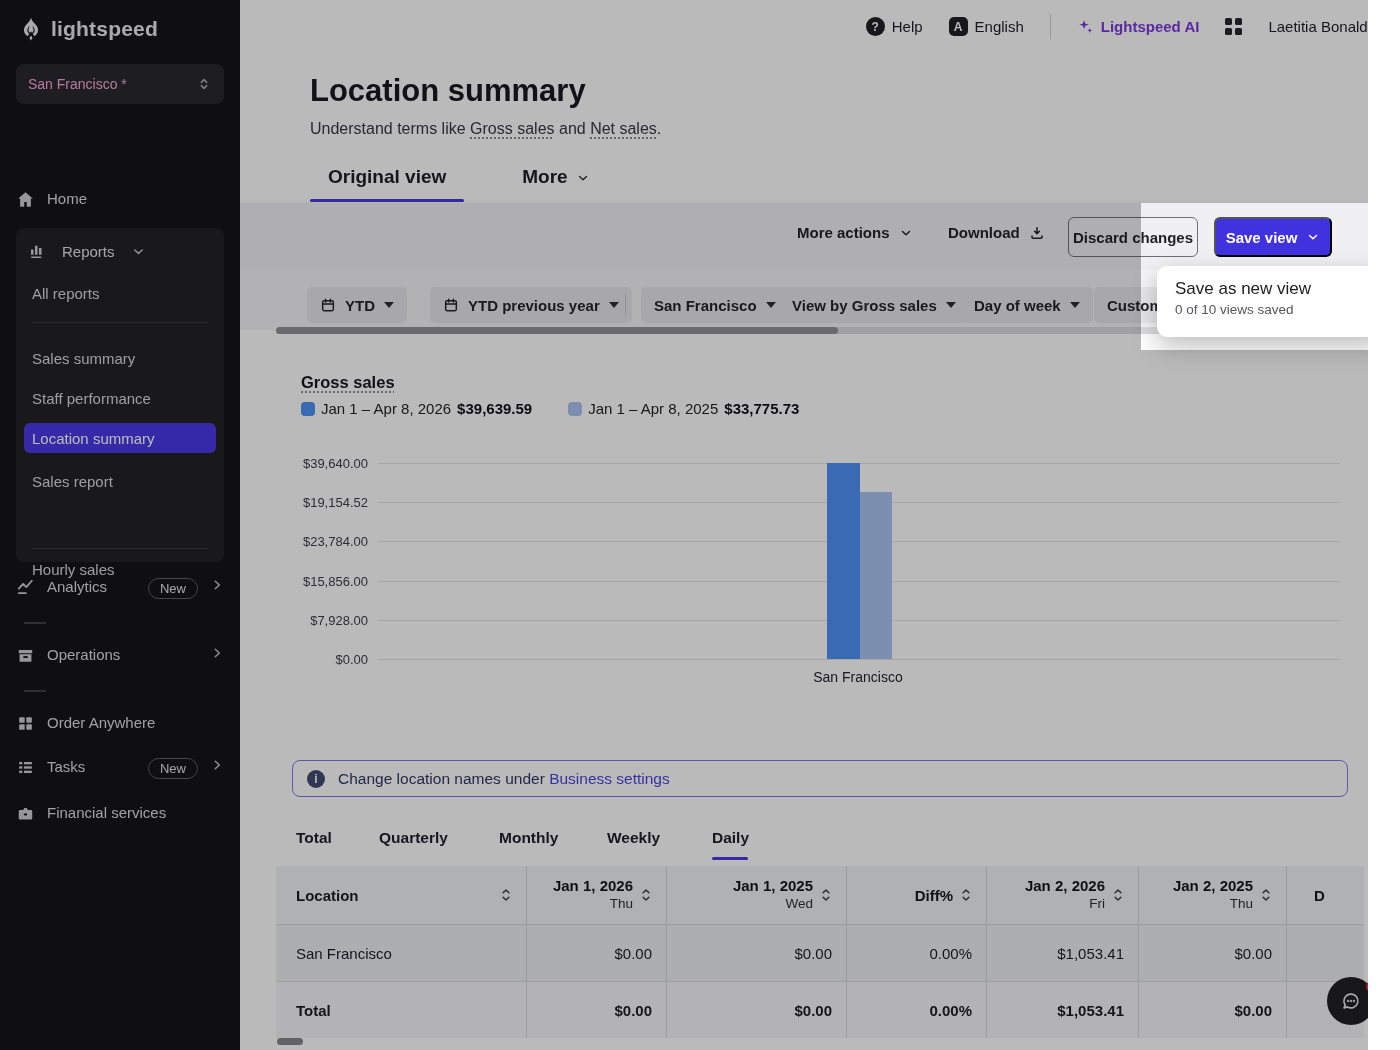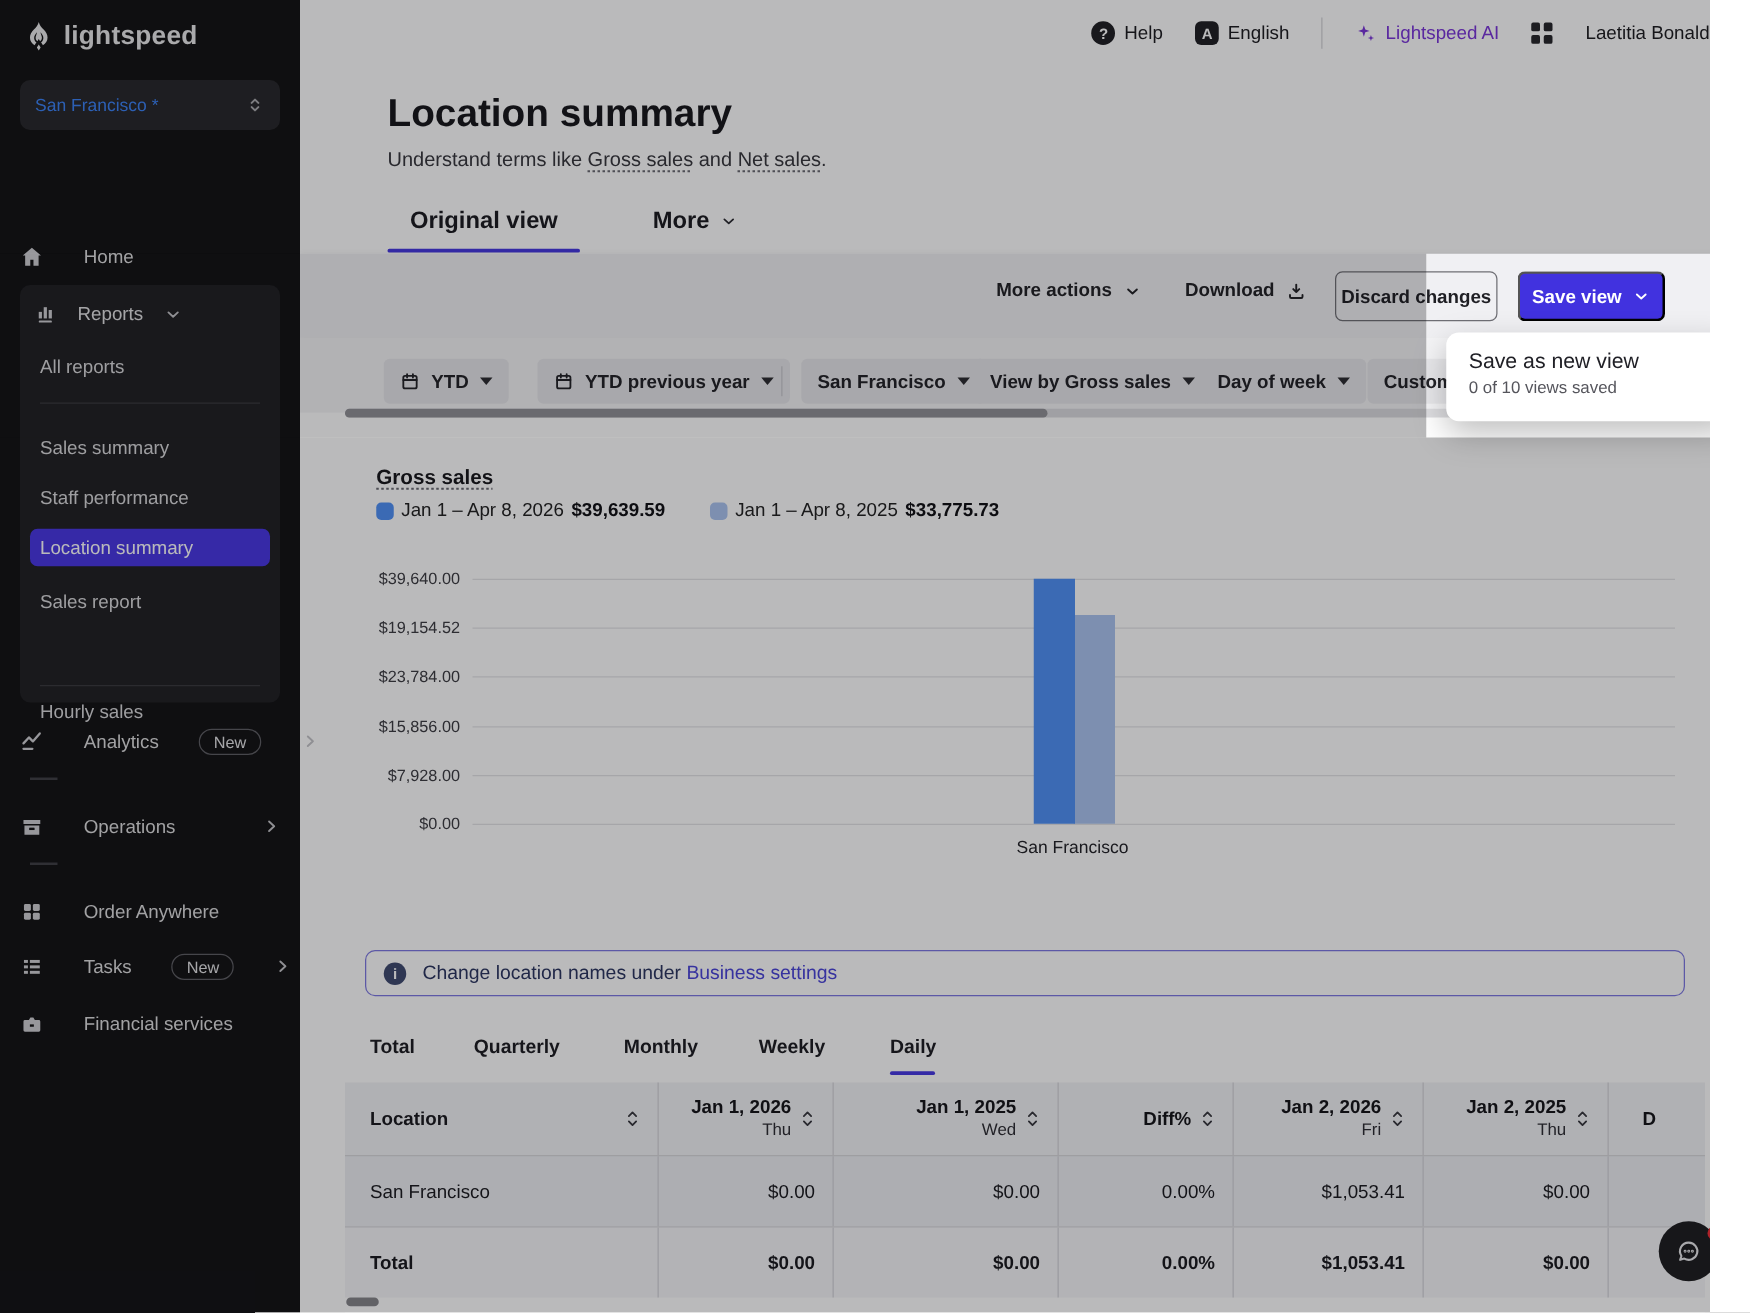--- a/index.html
+++ b/index.html
@@ -4,42 +4,42 @@
 <style>
   * { margin:0; padding:0; box-sizing:border-box; }
   html,body { width:1400px; height:1050px; }
   body { font-family:"Liberation Sans", sans-serif; background:#fff; position:relative; overflow:hidden; }
   #screen { position:absolute; inset:0; width:1368px; height:1050px; overflow:hidden; background:#fff; }
 
   
   .sidebar { position:absolute; left:0; top:0; width:240px; height:1050px; background:#121214; z-index:5; color:#d8d8da; }
   .logo { position:absolute; left:18px; top:16px; display:flex; align-items:center; gap:7px; color:#e9e9ea; }
   .logo .word { font-size:21px; font-weight:bold; letter-spacing:.2px; }
-  .loc-select { position:absolute; left:16px; top:64px; width:208px; height:40px; background:#28282b; border-radius:8px; display:flex; align-items:center; justify-content:space-between; padding:0 12px; color:#3b82f6; font-size:14px; }
+  .loc-select { position:absolute; left:16px; top:64px; width:208px; height:40px; background:#28282b; border-radius:8px; display:flex; align-items:center; justify-content:space-between; padding:0 12px; color:#f9a8d4; font-size:14px; }
   .searchbox { position:absolute; left:16px; top:112px; width:208px; height:39px; border:1px solid #515155; border-radius:8px; display:flex; align-items:center; gap:9px; padding:0 12px; color:#a3a3a7; font-size:15px; }
   .searchbox .kbd { margin-left:auto; color:#8f8f94; font-size:14px; }
-  .nav-row { position:absolute; left:16px; width:208px; height:30px; display:flex; align-items:center; gap:32px; font-size:15px; color:#dededf; }
+  .nav-row { position:absolute; left:16px; width:208px; height:30px; display:flex; align-items:flex-start; gap:12px; font-size:15px; color:#dededf; }
   .nav-row .spacer { margin-left:auto; }
   .badge-new { border:1px solid #5f5f64; border-radius:12px; padding:2px 11px; font-size:13px; color:#e3e3e5; }
   .side-group { position:absolute; left:16px; top:228px; width:208px; height:334px; background:#202023; border-radius:8px; }
   .group-head { position:absolute; left:12px; top:8px; width:184px; height:30px; display:flex; align-items:center; gap:16px; font-size:15px; color:#e2e2e4; }
   .group-item { position:absolute; left:8px; width:192px; height:30px; display:flex; align-items:center; padding-left:8px; font-size:15px; color:#d9d9db; border-radius:6px; }
   .group-item.selected { background:var(--sidebar-selected); color:#fff; }
   .group-divider { position:absolute; left:16px; width:176px; height:1px; background:#3a3a3e; }
   .mini-divider { position:absolute; left:24px; width:22px; height:2px; background:#3f3f44; }
   .icon { flex:0 0 auto; display:inline-flex; }
 
   
   .topbar { position:absolute; left:240px; top:0; width:1160px; height:53px; background:#fff; display:flex; align-items:center; }
   .topbar-inner { position:absolute; right:24px; display:flex; align-items:center; gap:26px; font-size:15px; color:#1c1c20; }
   .round-ico { width:19px; height:19px; background:#1f1f23; color:#fff; border-radius:50%; font-size:12px; font-weight:bold; display:inline-flex; align-items:center; justify-content:center; }
   .sq-ico { width:19px; height:19px; background:#1f1f23; color:#fff; border-radius:5px; font-size:12px; font-weight:bold; display:inline-flex; align-items:center; justify-content:center; }
   .tb-item { display:flex; align-items:center; gap:7px; }
   .vdiv { width:1px; height:25px; background:#d3d3d7; }
-  .ai-label { color:var(--ai-purple); font-weight:normal;text-align:right; }
+  .ai-label { color:var(--ai-purple); font-weight:bold;text-align:right; }
   .apps-grid { display:grid; grid-template-columns:7px 7px; grid-gap:3px; }
   .apps-grid i { width:7px; height:7px; background:#26262a; border-radius:1.5px; }
 
   
   .main { position:absolute; left:240px; top:53px; width:1160px; height:997px; background:#fff; }
   .page-title { position:absolute; left:70px; top:20px; font-size:31px; font-weight:bold; color:#17171b; }
   .page-sub { position:absolute; left:70px; top:67px; font-size:16px; color:#36363c; }
   .dotted { text-decoration:underline dotted #6a6a72; text-underline-offset:4px; }
   .page-tabs { position:absolute; left:70px; top:105px; display:flex; gap:40px; font-size:19px; font-weight:bold; color:#1b1b20; }
   .ptab { padding:8px 18px 14px; position:relative; }

